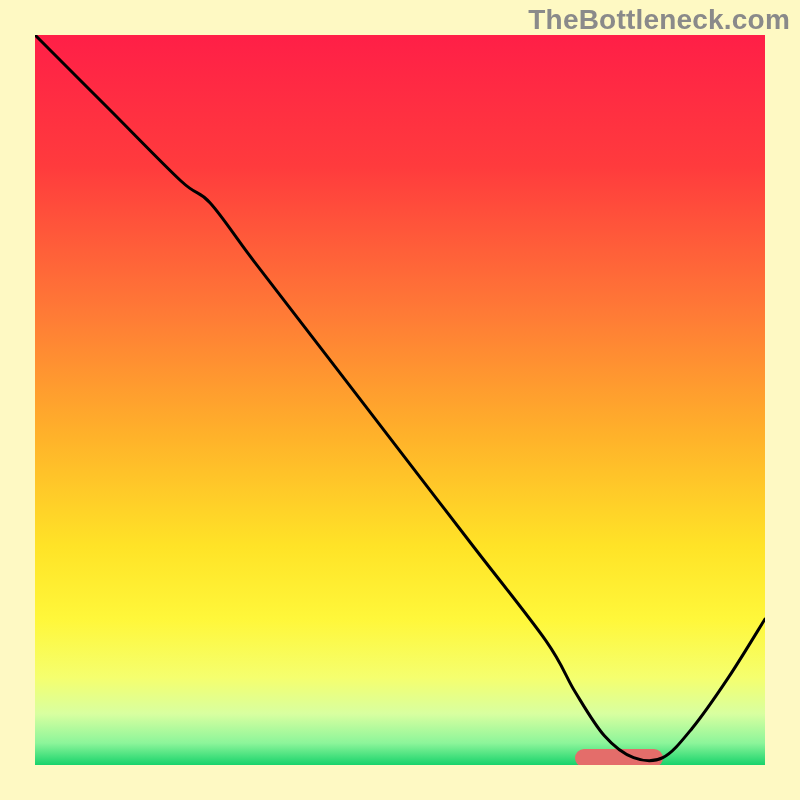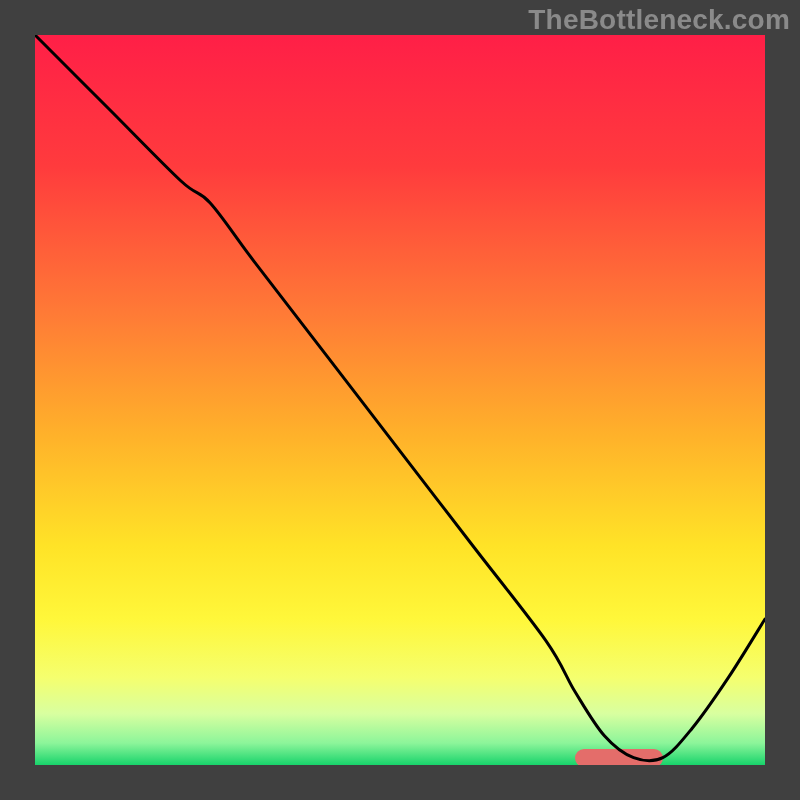--- a/index.html
+++ b/index.html
@@ -1,17 +1,17 @@
 <!DOCTYPE html>
 <html><head>
 <meta charset="utf-8">
 <style>
   * { margin: 0; padding: 0; box-sizing: border-box; }
   html, body { width: 800px; height: 800px; background: #000; overflow: hidden; }
-  .frame { position: relative; width: 800px; height: 800px; background: #404040; }
+  .frame { position: relative; width: 800px; height: 800px; background: #fef9c3; }
   .watermark {
     position: absolute;
     top: 4px;
     right: 10px;
     font-family: Arial, Helvetica, sans-serif;
     font-size: 28px;
     font-weight: bold;
     color: #8a8a8a;
     letter-spacing: 0.2px;
     z-index: 10;

